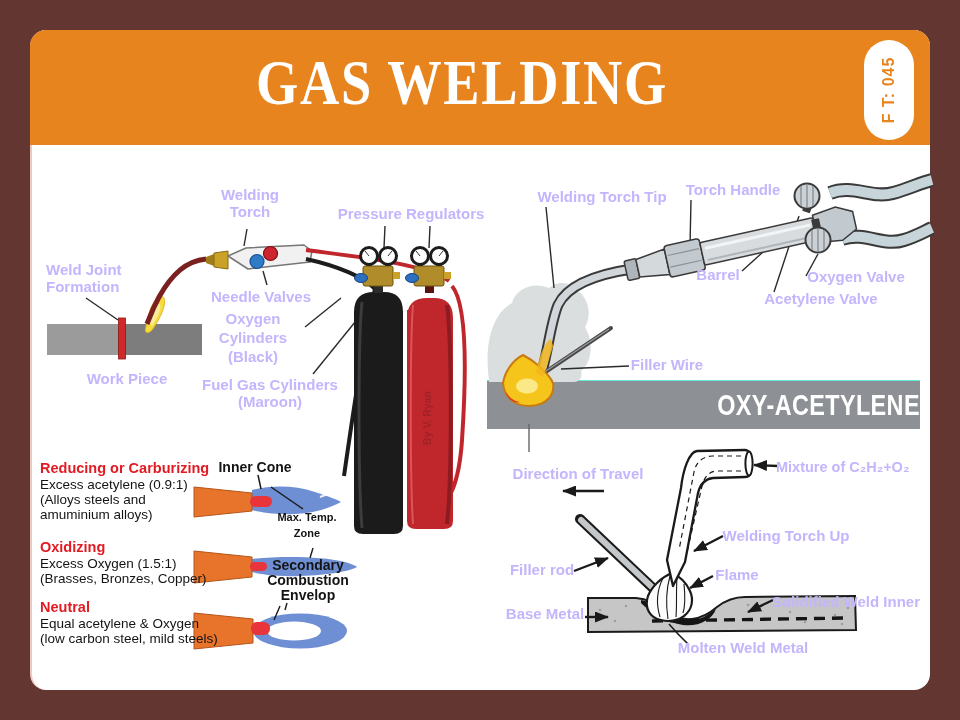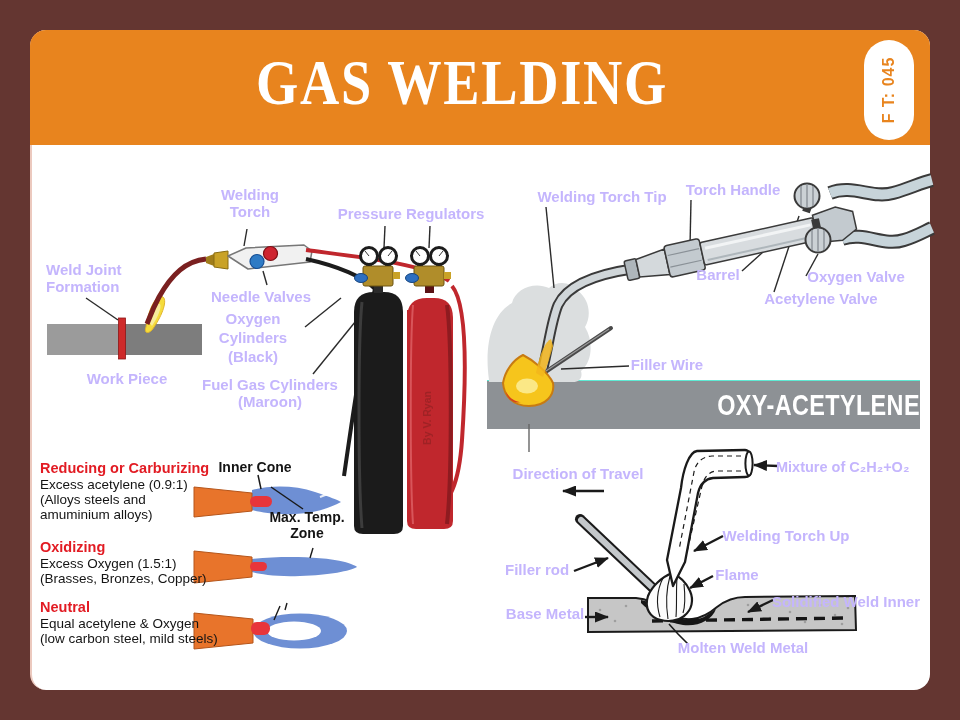--- a/index.html
+++ b/index.html
@@ -34,33 +34,33 @@
   #lbl-weld-joint{left:46px;top:261px;width:110px;text-align:left;}
   #lbl-needle-valves{left:196px;top:288px;width:130px;}
   #lbl-oxygen-cyl{left:203px;top:309px;width:100px;line-height:19px;}
   #lbl-work-piece{left:73px;top:370px;width:108px;}
   #lbl-fuel-gas{left:186px;top:376px;width:168px;}
   #flame-heading{left:56px;top:429px;width:270px;text-align:left;font-size:15.5px;}
   #fn1{left:40px;top:460px;} #fd1{left:40px;top:477px;}
   #fn2{left:40px;top:539px;} #fd2{left:40px;top:556px;}
   #fn3{left:40px;top:599px;} #fd3{left:40px;top:616px;}
   #lbl-inner-cone{left:215px;top:459px;width:80px;font-size:14px;}
-  #lbl-max-temp{left:266px;top:510px;width:82px;font-size:14px;line-height:15.5px;}
+  #lbl-max-temp{left:266px;top:510px;width:82px;font-size:11px;line-height:15.5px;}
   #lbl-secondary{left:260px;top:558px;width:96px;font-size:14px;line-height:15px;}
   #lbl-torch-tip{left:532px;top:188px;width:140px;}
   #lbl-torch-handle{left:678px;top:181px;width:110px;}
   #lbl-barrel{left:688px;top:266px;width:60px;}
   #lbl-oxygen-valve{left:800px;top:268px;width:112px;}
   #lbl-acetylene-valve{left:758px;top:290px;width:126px;}
   #lbl-filler-wire{left:622px;top:356px;width:90px;}
   #lbl-direction{left:509px;top:465px;width:138px;}
   #lbl-mixture{left:776px;top:459px;width:140px;text-align:left;white-space:nowrap;font-size:14.5px;}
   #lbl-torch-up{left:721px;top:527px;width:130px;}
   #lbl-flame{left:711px;top:566px;width:52px;}
-  #lbl-filler-rod{left:505px;top:561px;width:74px;text-align:left;}
+  #lbl-filler-rod{left:505px;top:561px;width:74px;text-align:center;}
   #lbl-base-metal{left:501px;top:605px;width:88px;}
   #lbl-solidified{left:769px;top:593px;width:154px;white-space:nowrap;}
   #lbl-molten{left:675px;top:639px;width:136px;white-space:nowrap;}
   #watermark{position:absolute;left:421px;top:468px;width:100px;text-align:center;
        transform:rotate(-90deg);transform-origin:0 0;font-size:10.5px;font-weight:bold;
        color:rgba(125,30,30,.5);z-index:3;}
 </style>
 </head>
 <body>
 
@@ -297,20 +297,23 @@
 amuminium alloys)</div>
   <div class="flame-name" id="fn2">Oxidizing</div>
   <div class="flame-desc" id="fd2">Excess Oxygen (1.5:1)
 (Brasses, Bronzes, Copper)</div>
   <div class="flame-name" id="fn3">Neutral</div>
   <div class="flame-desc" id="fd3">Equal acetylene &amp; Oxygen
 (low carbon steel, mild steels)</div>
   <div class="lbl black" id="lbl-inner-cone">Inner Cone</div>
   <div class="lbl black" id="lbl-max-temp">Max. Temp.
 Zone</div>
+  <div class="lbl black" id="lbl-secondary">Secondary
+Combustion
+Envelop</div>
 
   <div class="lbl" id="lbl-torch-tip">Welding Torch Tip</div>
   <div class="lbl" id="lbl-torch-handle">Torch Handle</div>
   <div class="lbl" id="lbl-barrel">Barrel</div>
   <div class="lbl" id="lbl-oxygen-valve">Oxygen Valve</div>
   <div class="lbl" id="lbl-acetylene-valve">Acetylene Valve</div>
   <div class="lbl" id="lbl-filler-wire">Filler Wire</div>
 
   <div class="lbl" id="lbl-direction">Direction of Travel</div>
   <div class="lbl" id="lbl-mixture">Mixture of C₂H₂+O₂</div>

